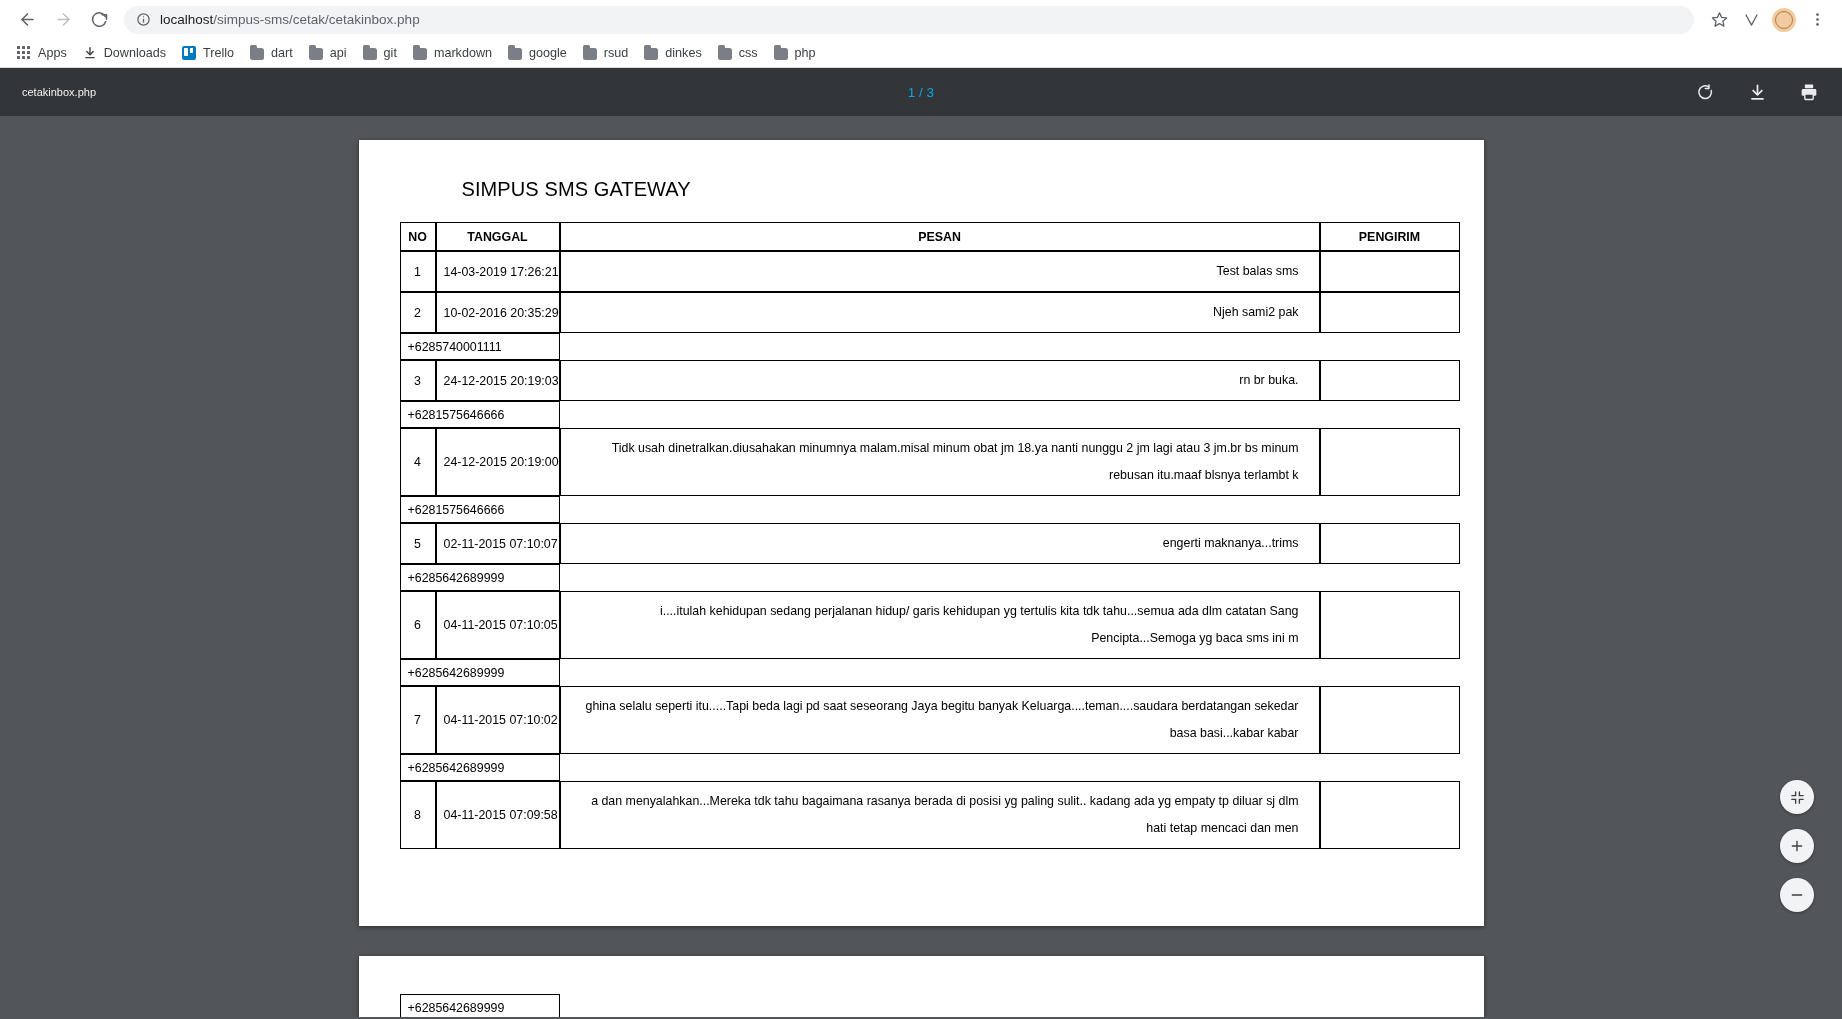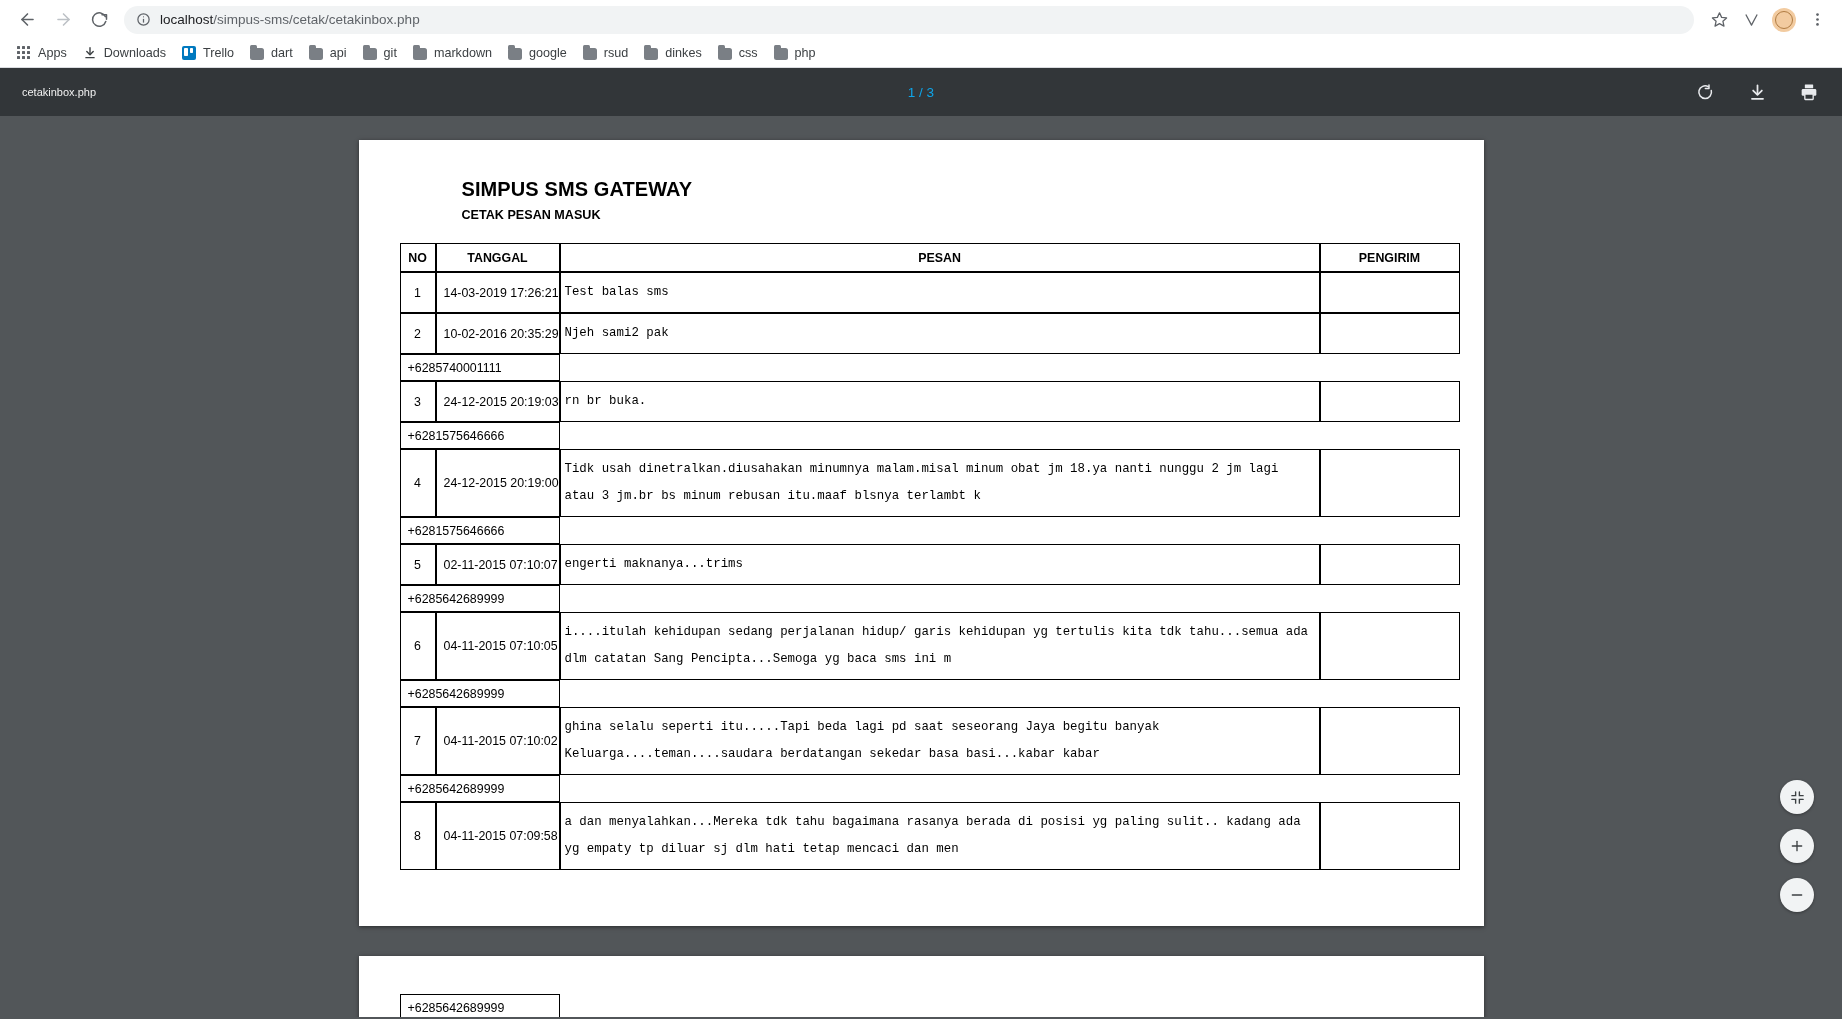--- a/index.html
+++ b/index.html
@@ -185,21 +185,21 @@
     margin: 0 auto;
     background: #ffffff;
     box-shadow: 0 1px 4px rgba(0,0,0,0.5);
   }
   .pdf-page.page1 { height: 786px; margin-top: 24px; padding: 38px 40px; }
   .pdf-page.page2 { height: 200px; margin-top: 30px; padding: 38px 40px; }
 
   
   .doc-title {
     font-size: 20px;
-    font-weight: bold;
+    font-weight: normal;
     color: #000;
     margin-left: 63px;
     letter-spacing: 0.1px;
   }
   .doc-subtitle {
     font-size: 12.6px;
     font-weight: bold;
     color: #000;
     margin-left: 63px;
     margin-top: 7px;
@@ -226,21 +226,21 @@
     height: 29px;
     padding: 3px 4px;
   }
   .col-no  { width: 36px; }
   .col-tgl { width: 124px; }
   .col-pesan { width: 760px; }
   .col-peng { width: 140px; }
 
   td.c-no  { text-align: center; height: 29px; }
   td.c-tgl { text-align: left; padding-left: 7px; height: 29px; white-space: nowrap; }
-  td.c-msg { text-align: left; padding: 6px 4px; line-height: 27px; font-family: Liberation Mono, monospace; }
+  td.c-msg { text-align: right; padding: 6px 20px; line-height: 27px; }
   td.c-peng-empty { border: none; }
 
   tr.sender-row td.sender-cell {
     text-align: left;
     padding-left: 7px;
     height: 27px;
     white-space: nowrap;
   }
   tr.sender-row td.blank { border: none; }
 
@@ -418,21 +418,20 @@
             <rect x="7" y="14.5" width="10" height="6.5" rx="0.6" fill="#323639" stroke="currentColor" stroke-width="1.6"></rect>
           </svg>
       </span>
     </div>
   </div>
 
   <div class="pdf-scroll">
 
     <div class="pdf-page page1">
       <div class="doc-title">SIMPUS SMS GATEWAY</div>
-      <div class="doc-subtitle">CETAK PESAN MASUK</div>
 
       <table class="report">
         <colgroup>
           <col class="col-no">
             <col class="col-tgl">
             <col class="col-pesan">
             <col class="col-peng">
         </colgroup>
         <thead>
           <tr>

